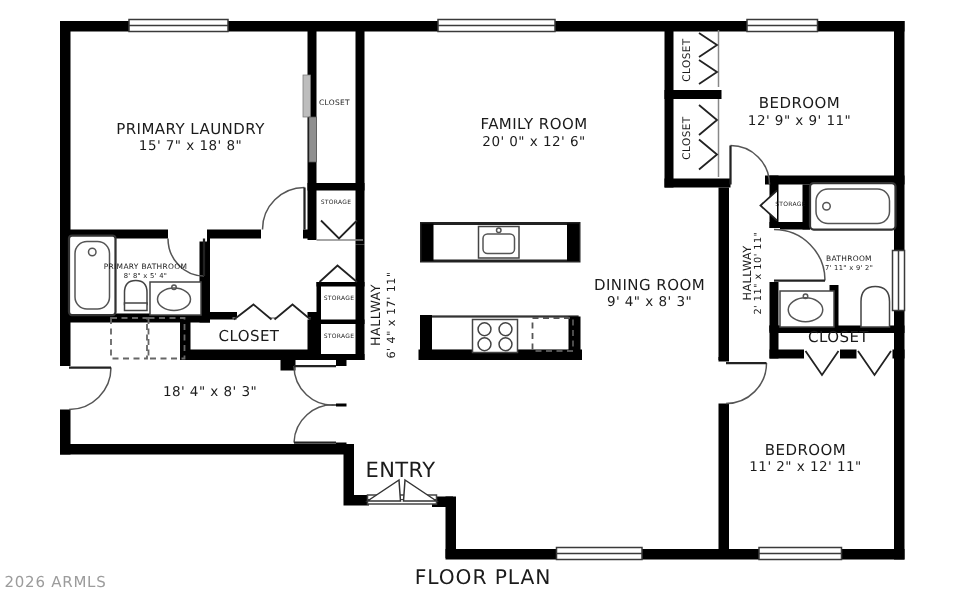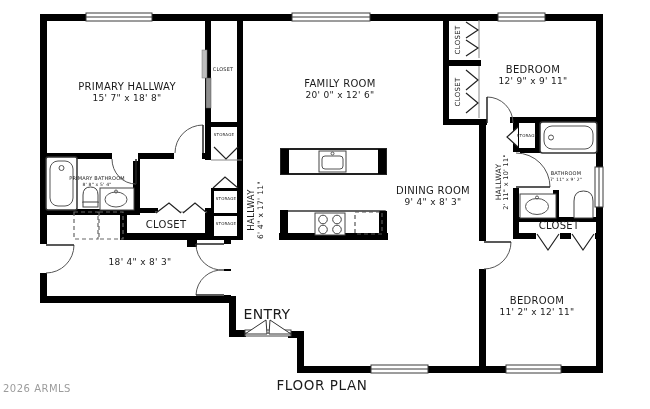--- a/index.html
+++ b/index.html
@@ -198,25 +198,25 @@
       <rect x="520" y="194" width="36" height="24" fill="#ffffff" stroke="#444" stroke-width="1"></rect>
       <ellipse cx="537" cy="206.5" rx="11.5" ry="8" fill="none" stroke="#555" stroke-width="1"></ellipse>
       <circle cx="537" cy="197.5" r="1.5" fill="none" stroke="#555" stroke-width="1"></circle>
     </g>
     <g>
       <path d="M 574 218 L 574 201 Q 574 191 583.5 191 Q 593 191 593 201 L 593 218 Z" fill="#ffffff" stroke="#444" stroke-width="1"></path>
     </g>
   </svg>
 
   <div class="lbl" style="left:127px;top:80px;font-size:10px">
-    <div>PRIMARY HALLWAY</div>
+    <div>PRIMARY LAUNDRY</div>
     <div style="font-size:9px">15' 7" x 18' 8"</div>
   </div>
 
-  <div class="lbl" style="left:340px;top:77px;font-size:10px">
+  <div class="lbl" style="left:356px;top:77px;font-size:10px">
     <div>FAMILY ROOM</div>
     <div style="font-size:9px">20' 0" x 12' 6"</div>
   </div>
 
   <div class="lbl" style="left:533px;top:63px;font-size:10px">
     <div>BEDROOM</div>
     <div style="font-size:9px">12' 9" x 9' 11"</div>
   </div>
 
 

